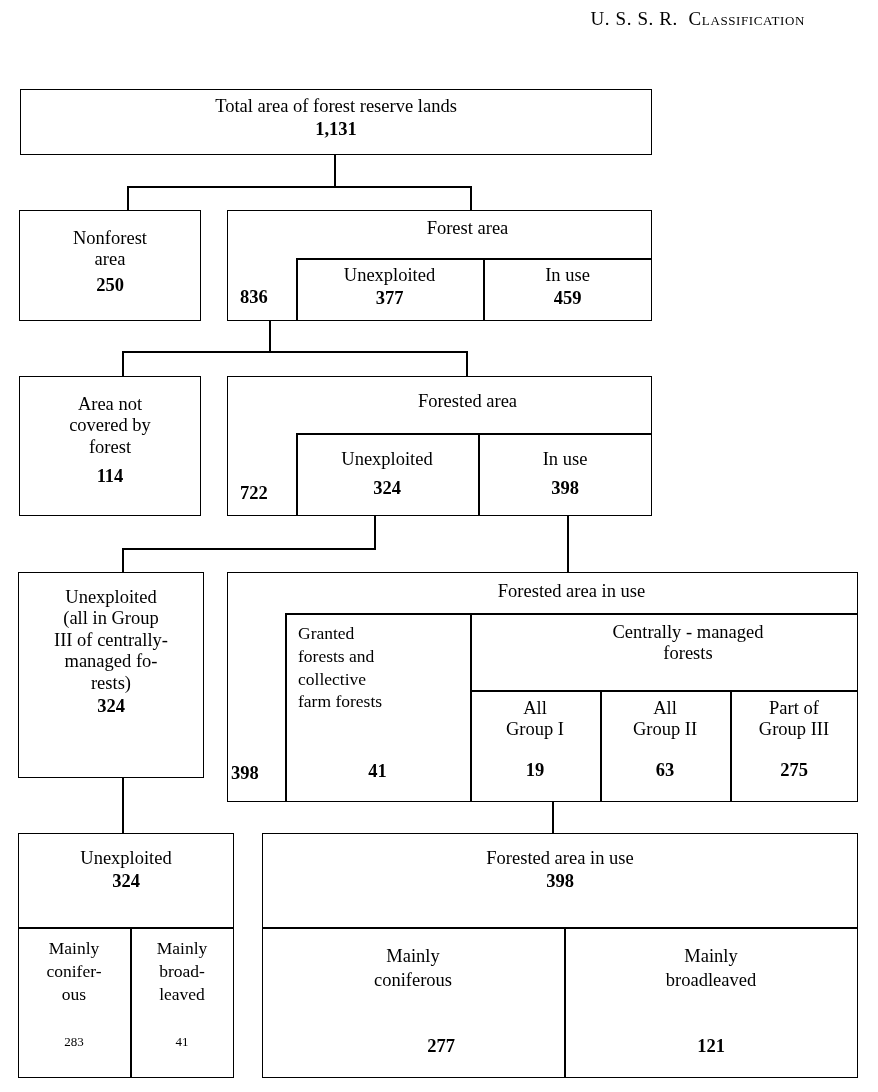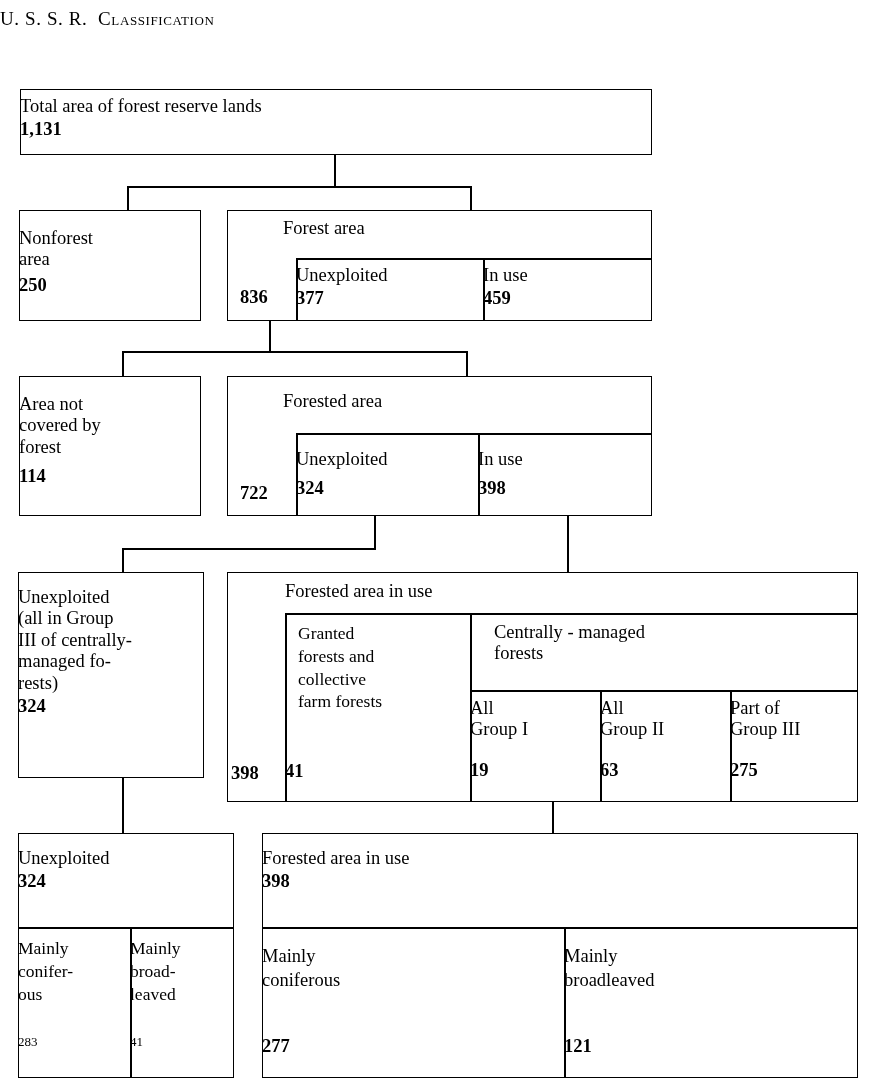--- a/index.html
+++ b/index.html
@@ -5,31 +5,31 @@
   html,body{margin:0;padding:0;background:#fff;}
   body{
     width:878px;height:1092px;position:relative;
     font-family:"Liberation Serif","DejaVu Serif",serif;
     color:#000;-webkit-font-smoothing:none;
   }
   .stage{position:absolute;left:0;top:0;width:878px;height:1092px;overflow:hidden;}
 
   
   #title{
-    position:absolute;left:0;top:8px;width:805px;text-align:left;
+    position:absolute;left:0;top:8px;width:805px;text-align:right;
     font-size:19px;letter-spacing:.6px;font-variant:small-caps;white-space:pre;
   }
 
   
   .box{position:absolute;border:1.6px solid #000;box-sizing:border-box;background:#fff;}
   .ln{position:absolute;background:#000;}
   .vl{width:1.6px;}
   .hl{height:1.6px;}
 
-  .txt{position:absolute;line-height:1.16;white-space:pre-line;}
+  .txt{position:absolute;text-align:center;line-height:1.16;white-space:pre-line;}
   .t18{font-size:18.5px;}
   .t17{font-size:17.5px;}
   .num{font-weight:bold;font-size:18.5px;}
   .numS{font-weight:normal;font-size:13px;}
   .lead{position:absolute;font-weight:bold;font-size:18.5px;}
 </style>
 </head>
 <body>
 
 <div class="stage">

